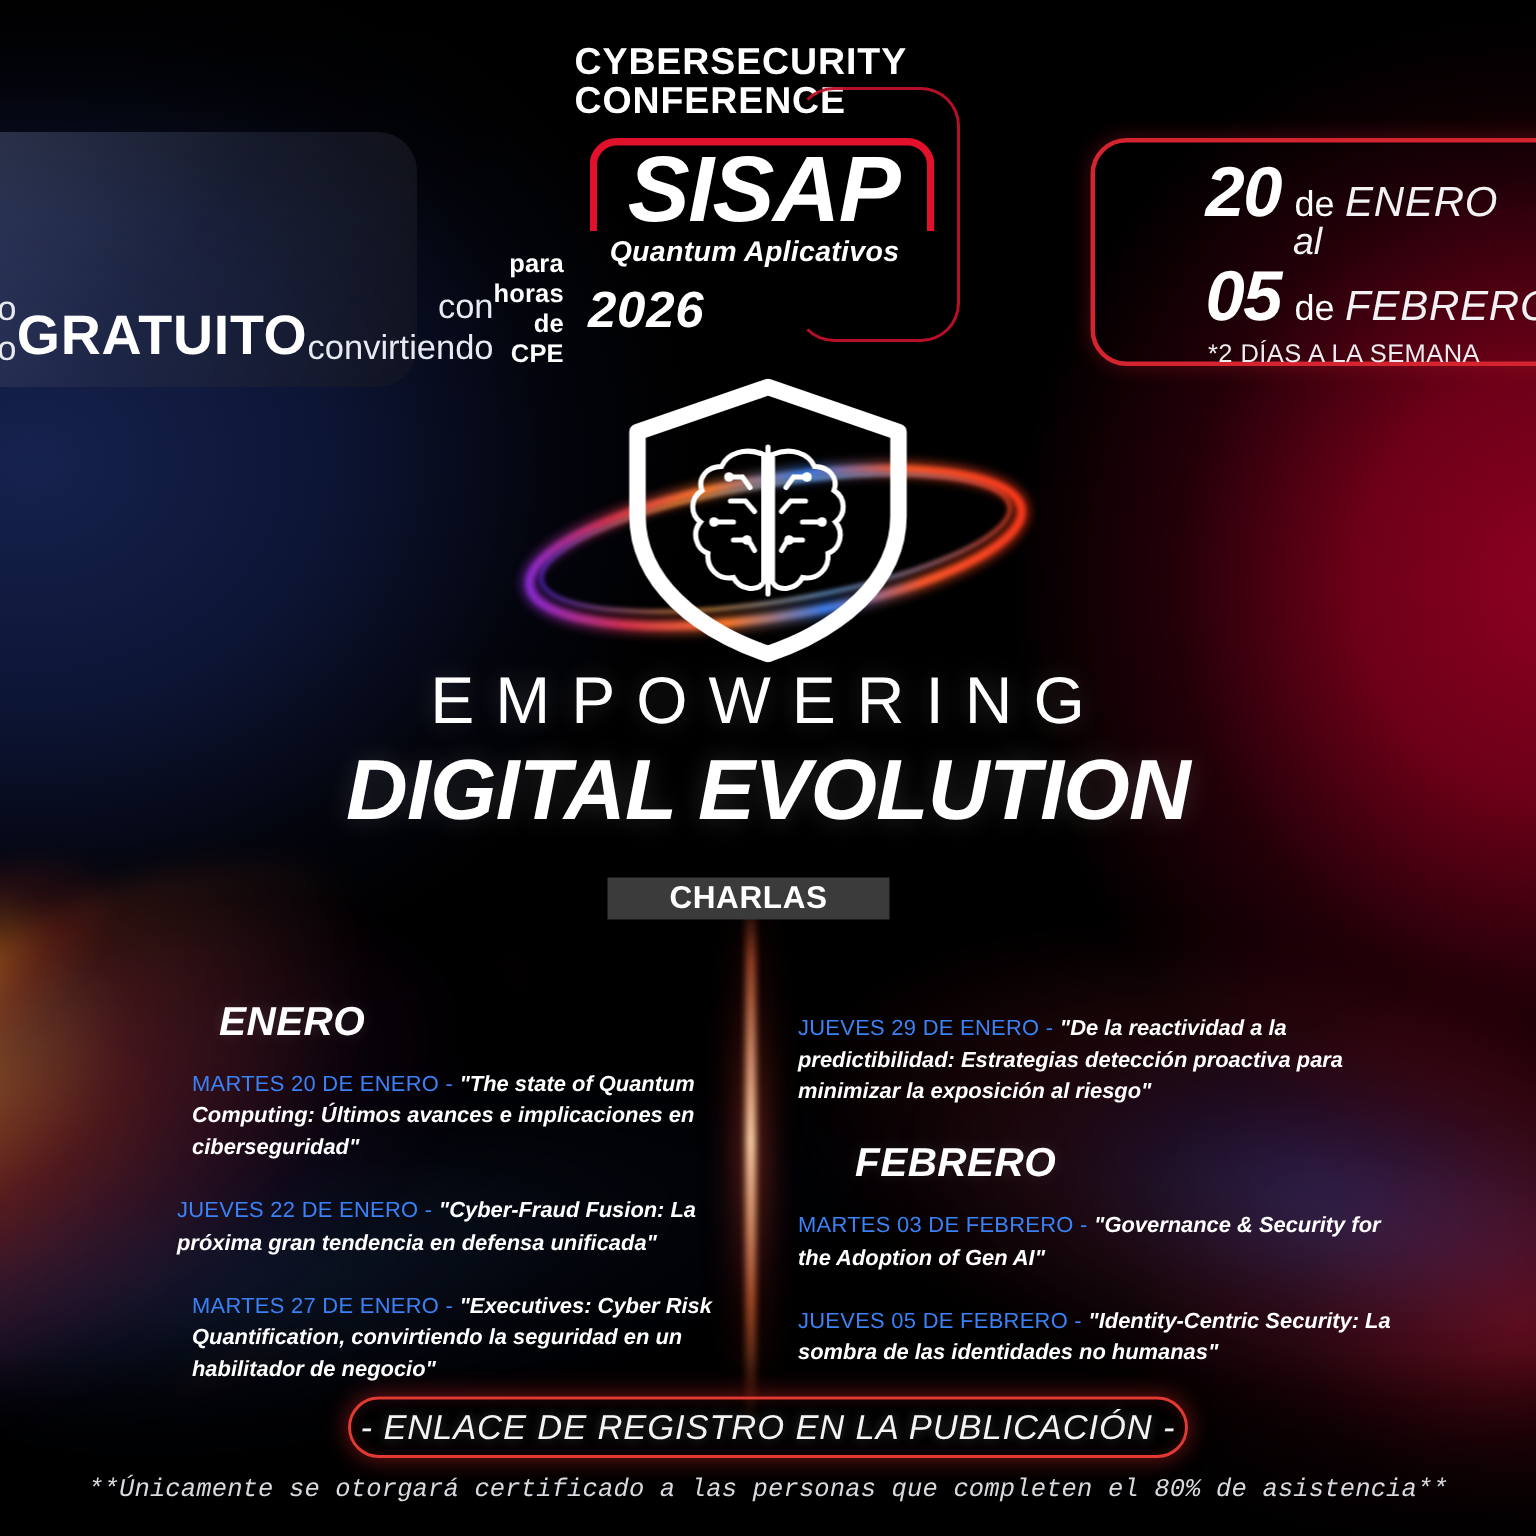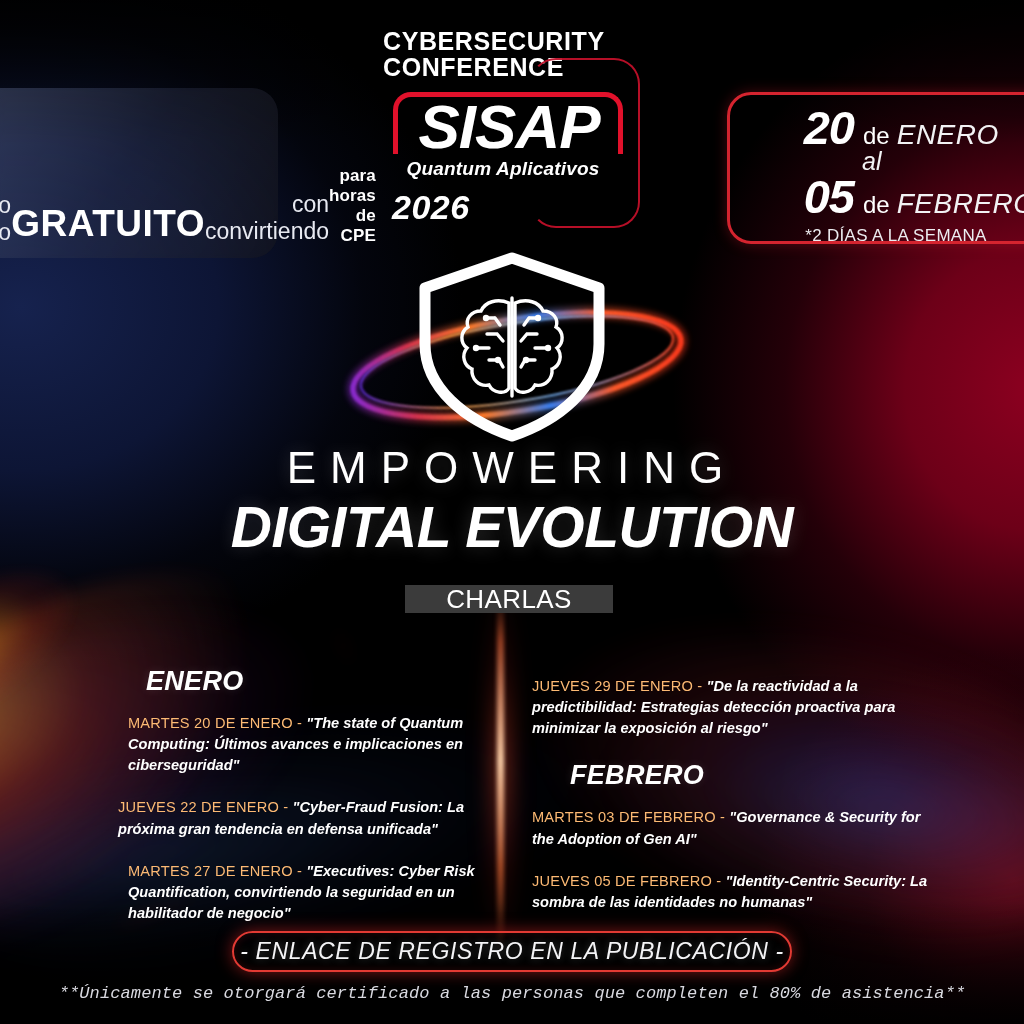--- a/index.html
+++ b/index.html
@@ -168,42 +168,42 @@
     font-size:44px; font-weight:300; letter-spacing:14px; color:#fff; line-height:1.12;
     text-shadow:0 0 18px rgba(255,255,255,.18);
   }
   #slogan .l2 {
     font-size:57px; font-weight:800; font-style:italic; letter-spacing:-0.5px; color:#fff;
     line-height:1.1; margin-top:4px; text-shadow:0 0 18px rgba(255,255,255,.16);
   }
 
   
   #charlas-tag {
-    position:absolute; left:405px; top:585px; width:208px; height:28px;
+    position:absolute; left:405px; top:585px; width:188px; height:28px;
     background:#3b3b3b; display:flex; align-items:center; justify-content:center;
-    font-size:26px; font-weight:400; letter-spacing:.4px; color:#fff;
+    font-size:21px; font-weight:700; letter-spacing:.4px; color:#fff;
   }
   #charlas-time {
     position:absolute; left:0; top:618px; width:1024px; text-align:center;
     font-size:20px; font-weight:400; color:#f0f0f4; letter-spacing:.1px;
   }
 
   
   #col-left  { position:absolute; left:118px; top:666px; width:360px; }
   #col-right { position:absolute; left:532px; top:676px; width:400px; }
 
   .month {
     font-size:27px; font-weight:800; font-style:italic; color:#fff; letter-spacing:.3px;
     margin-bottom:16px; text-shadow:0 0 10px rgba(255,255,255,.12);
   }
   #col-left  .month { padding-left:28px; }
   #col-right .month { padding-left:38px; margin-top:14px; }
 
   .talk { font-size:14.6px; line-height:1.45; color:#fff; margin-bottom:21px; }
-  .talk .date { font-weight:400; color:#fdba74; letter-spacing:.2px; }
+  .talk .date { font-weight:400; color:#3b82f6; letter-spacing:.2px; }
   .talk .ttl  { font-weight:700; font-style:italic; color:#fff; }
   .talk.ind { padding-left:10px; }
 
   
   #cta {
     position:absolute; left:232px; top:931px; width:560px; height:41px;
     border:2px solid #e23a33; border-radius:21px;
     box-shadow:0 0 16px rgba(226,40,40,0.55), inset 0 0 10px rgba(226,40,40,0.18);
     display:flex; align-items:center; justify-content:center;
     font-size:23px; font-style:italic; font-weight:400; color:#f4f4f6; letter-spacing:.6px;

